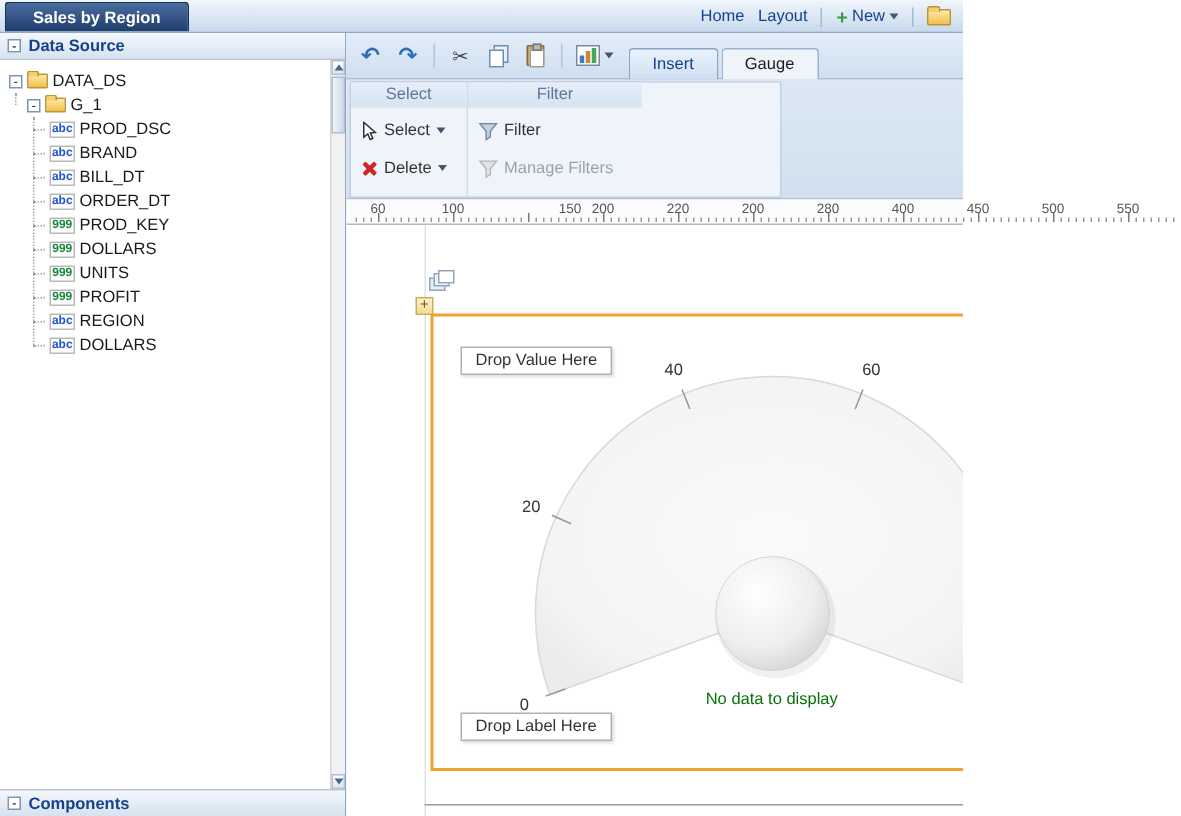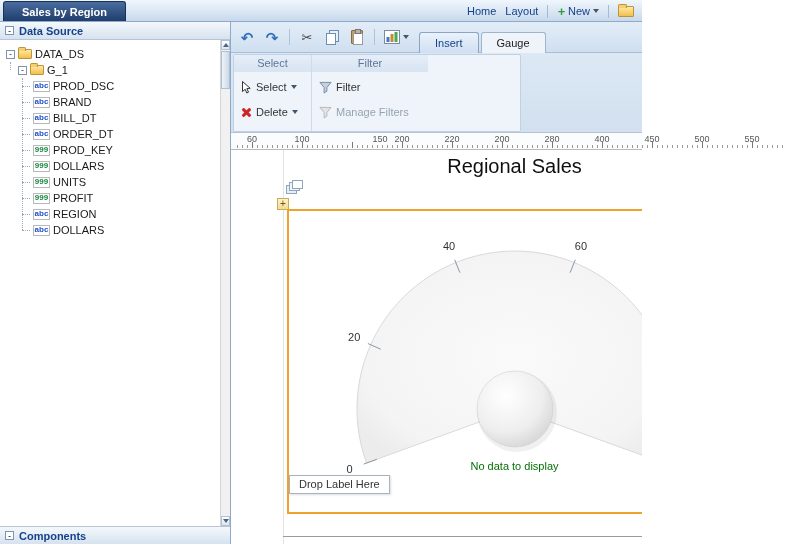--- a/index.html
+++ b/index.html
@@ -100,21 +100,21 @@
 .stack-icon i{position:absolute;width:11px;height:9px;background:#e7edf4;border:1px solid #8fa6bd;}
 .stack-icon i:nth-child(1){left:0;top:5px;}
 .stack-icon i:nth-child(2){left:3px;top:2px;background:#f0f4f9;}
 .stack-icon i:nth-child(3){left:6px;top:0;background:#fff;}
 .move-handle{position:absolute;left:46px;top:48px;width:12px;height:12px;background:linear-gradient(#fdf2d0,#f4dc8e);border:1px solid #c9ad52;display:flex;align-items:center;justify-content:center;font-size:10px;line-height:1;color:#6b5713;z-index:2;}
 .gauge-frame{position:absolute;left:56px;top:59px;width:455px;height:305px;border:2px solid #f1a22d;background:#fff;}
 #gauge-svg{position:absolute;left:0;top:0;}
 .drop-box{position:absolute;height:19px;line-height:17px;padding:0 9px;background:#fff;border:1px solid #a9b3bd;color:#333;box-shadow:1px 1px 2px rgba(120,120,120,0.25);}
 .drop-value{left:18px;top:20px;}
 .drop-series{right:16px;top:20px;}
-.drop-label{left:0;top:264px;}
+.drop-label{left:18px;top:264px;}
 .no-data{position:absolute;left:0;width:100%;top:249px;text-align:center;color:#067006;}
 .resize-grip{position:absolute;right:1px;bottom:1px;width:9px;height:9px;}
 .resize-grip::before{content:"";position:absolute;right:1px;bottom:1px;width:2px;height:2px;background:#8fa6bd;box-shadow:-3px 0 0 #8fa6bd,0 -3px 0 #8fa6bd;}
 .section-divider{position:absolute;left:52px;right:0;top:386px;border-top:1px solid #9b9b9b;}
 .gtick{stroke:#8b98a6;stroke-width:1;}
 .gtick-label{font-family:"Liberation Sans",sans-serif;font-size:11px;fill:#333;}
 </style>
 </head>
 <body>
 
@@ -419,21 +419,20 @@
             <span class="rlabel" style="left: 321px;">280</span>
             <span class="rlabel" style="left: 371px;">400</span>
             <span class="rlabel" style="left: 421px;">450</span>
             <span class="rlabel" style="left: 471px;">500</span>
             <span class="rlabel" style="left: 521px;">550</span>
           </div>
       </div>
 
       <div class="canvas">
         <div class="page-left-line"></div>
-        <div class="canvas-title">Regional Sales</div>
         <div class="stack-icon">
             <i></i>
             <i></i>
             <i></i>
           </div>
         <div class="move-handle">+</div>
 
         <div class="gauge-frame">
           <svg id="gauge-svg" width="451" height="301" viewBox="0 0 451 301">
             <defs>
@@ -459,20 +458,21 @@
                 <line x1="281.1" y1="61.7" x2="286.3" y2="48.7" class="gtick"></line>
                 <text x="291.9" y="38.8" text-anchor="middle" class="gtick-label">60</text>
                 <line x1="360.3" y1="138.2" x2="373.1" y2="132.5" class="gtick"></line>
                 <text x="386.8" y="130.4" text-anchor="middle" class="gtick-label">80</text>
                 <line x1="364.1" y1="248.3" x2="377.3" y2="253.1" class="gtick"></line>
                 <text x="391.4" y="262.2" text-anchor="middle" class="gtick-label">100</text>
               </g>
             <circle cx="228" cy="201" r="40" fill="rgba(0,0,0,0.06)"></circle>
             <circle cx="226" cy="198" r="38" fill="url(#knobG)" stroke="#c9c9c9" stroke-width="0.5"></circle>
           </svg>
+          <div class="drop-box drop-value">Drop Value Here</div>
           <div class="drop-box drop-label">Drop Label Here</div>
           <div class="no-data">No data to display</div>
           <div class="resize-grip"></div>
         </div>
 
         <div class="section-divider"></div>
       </div>
 
     </div>
   </div>

